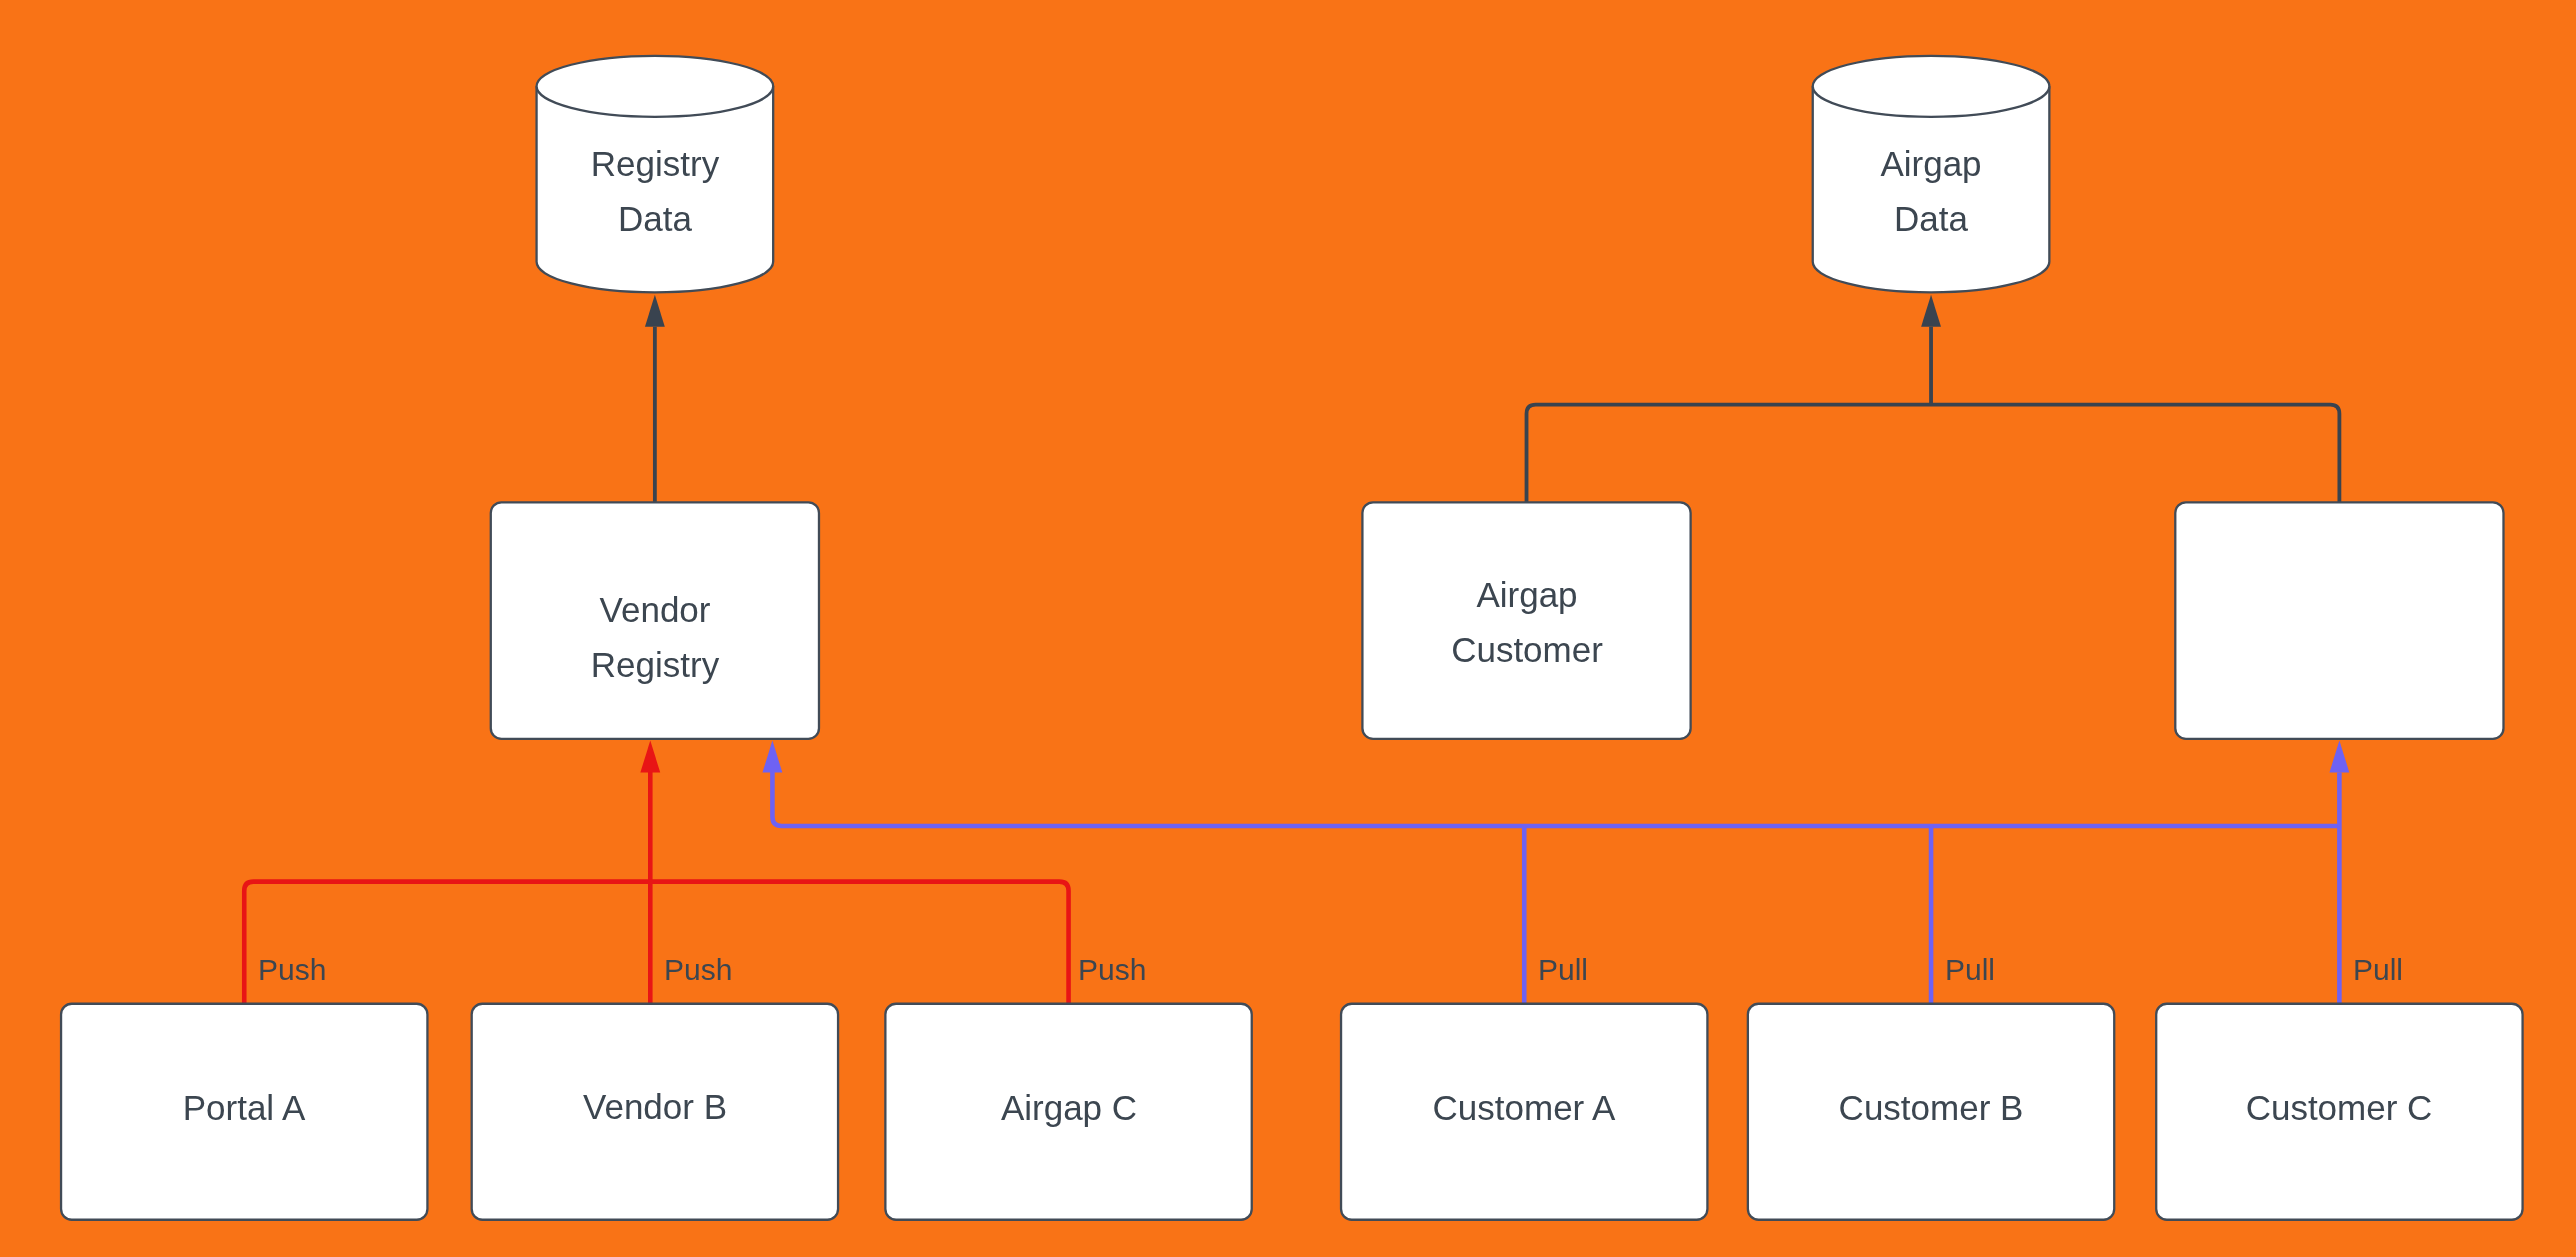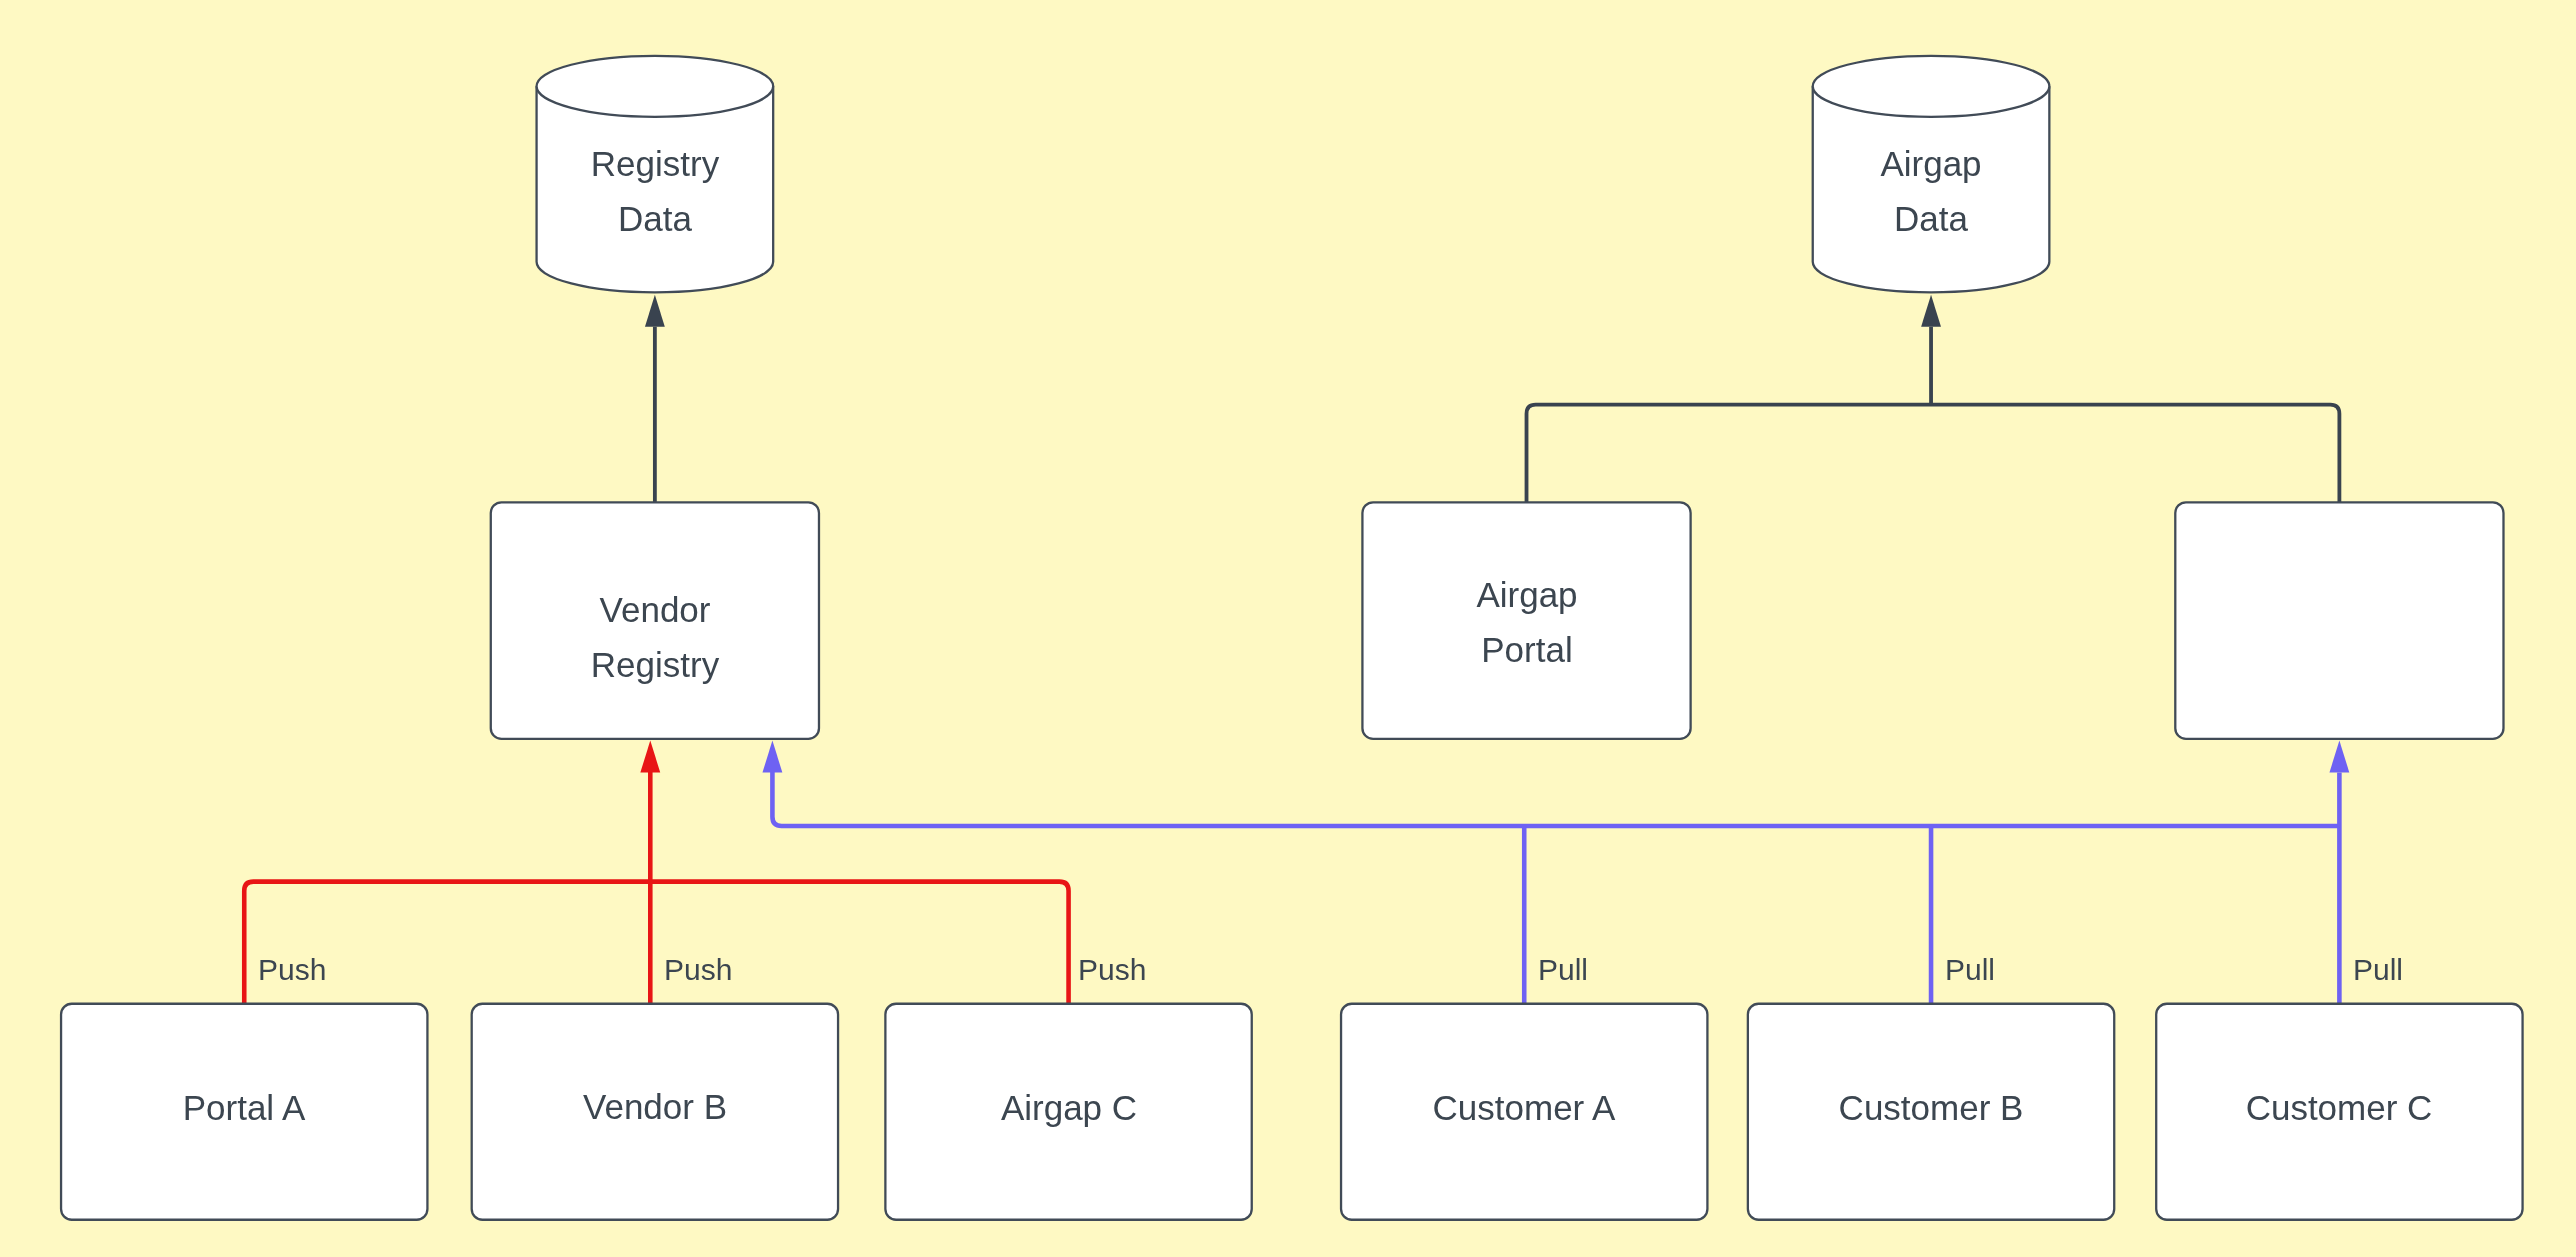--- a/index.html
+++ b/index.html
@@ -8,21 +8,21 @@
     --line-dark:#39434f;
     --border-dark:#414b57;
     --text-dark:#3c4650;
   }
   *{box-sizing:border-box;}
   html,body{margin:0;padding:0;background:#ffffff;}
   #canvas{
     position:relative;
     width:2576px;
     height:1258px;
-    background:#fef9c3;
+    background:#f97316;
     font-family:"Liberation Sans","DejaVu Sans",sans-serif;
     overflow:hidden;
   }
   #diagram-svg{position:absolute;left:0;top:0;width:2576px;height:1258px;}
 
   .shape{fill:#ffffff;stroke:var(--border-dark);stroke-width:3px;}
   .edge-dark{fill:none;stroke:var(--line-dark);stroke-width:5px;}
   .edge-red{fill:none;stroke:var(--push-red);stroke-width:6px;}
   .edge-blue{fill:none;stroke:var(--pull-blue);stroke-width:6px;}
   .head-dark{fill:var(--line-dark);stroke:none;}
@@ -98,21 +98,21 @@
     <span>Airgap</span>
     <span>Data</span>
   </div>
 
   <div class="node-label" style="left:655px;top:622px;margin-top:15px;">
     <span>Vendor</span>
     <span>Registry</span>
   </div>
   <div class="node-label" style="left:1527px;top:622px;">
     <span>Airgap</span>
-    <span>Portal</span>
+    <span>Customer</span>
   </div>
 
   <div class="node-label" style="left:244px;top:1107px;">Portal A</div>
   <div class="node-label" style="left:655px;top:1106px;">Vendor B</div>
   <div class="node-label" style="left:1069px;top:1107px;">Airgap C</div>
   <div class="node-label" style="left:1524px;top:1107px;">Customer A</div>
   <div class="node-label" style="left:1931px;top:1107px;text-align:right;">Customer B</div>
   <div class="node-label" style="left:2339px;top:1107px;">Customer C</div>
 
   <div class="edge-label" style="left:258px;top:969px;">Push</div>

